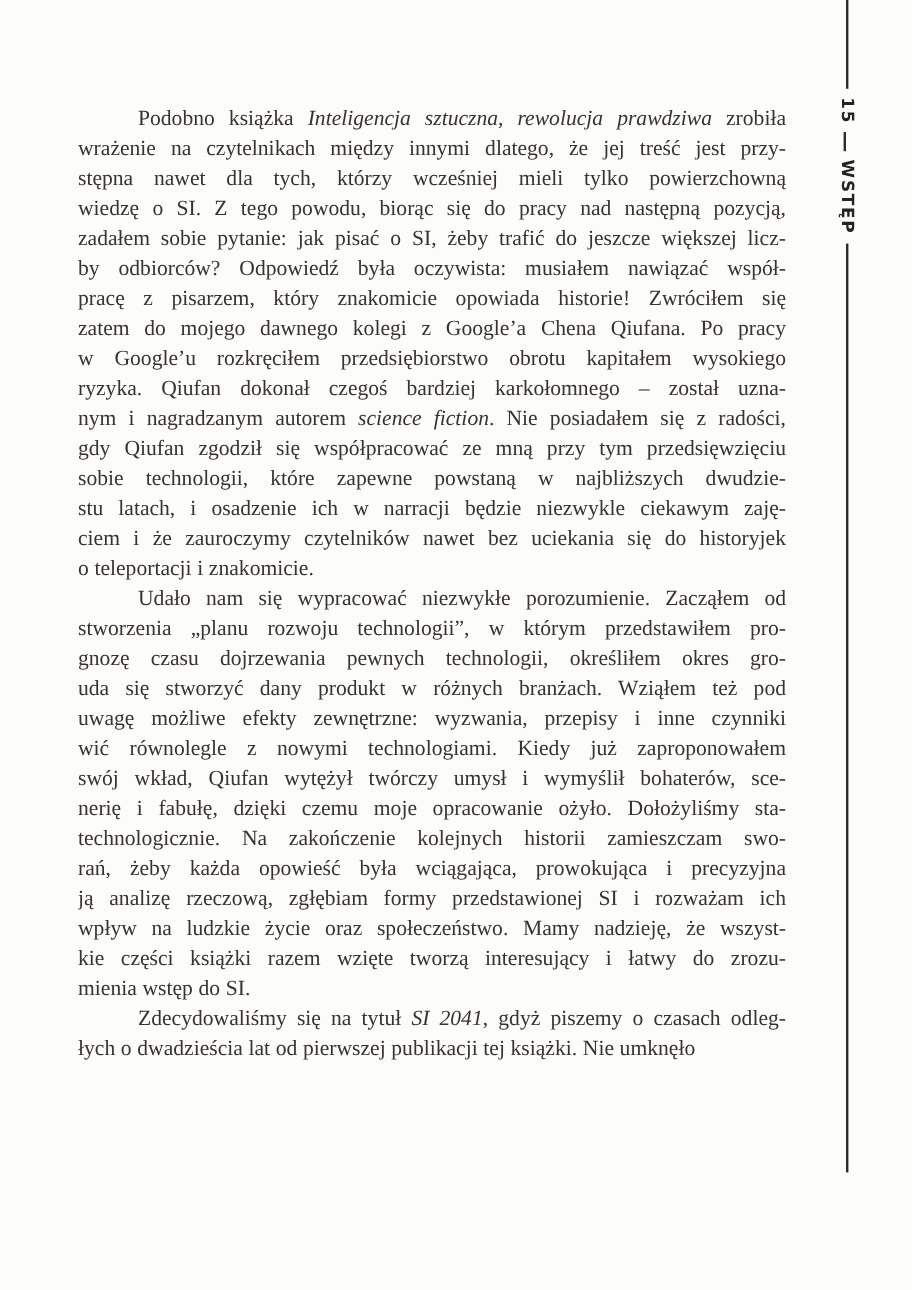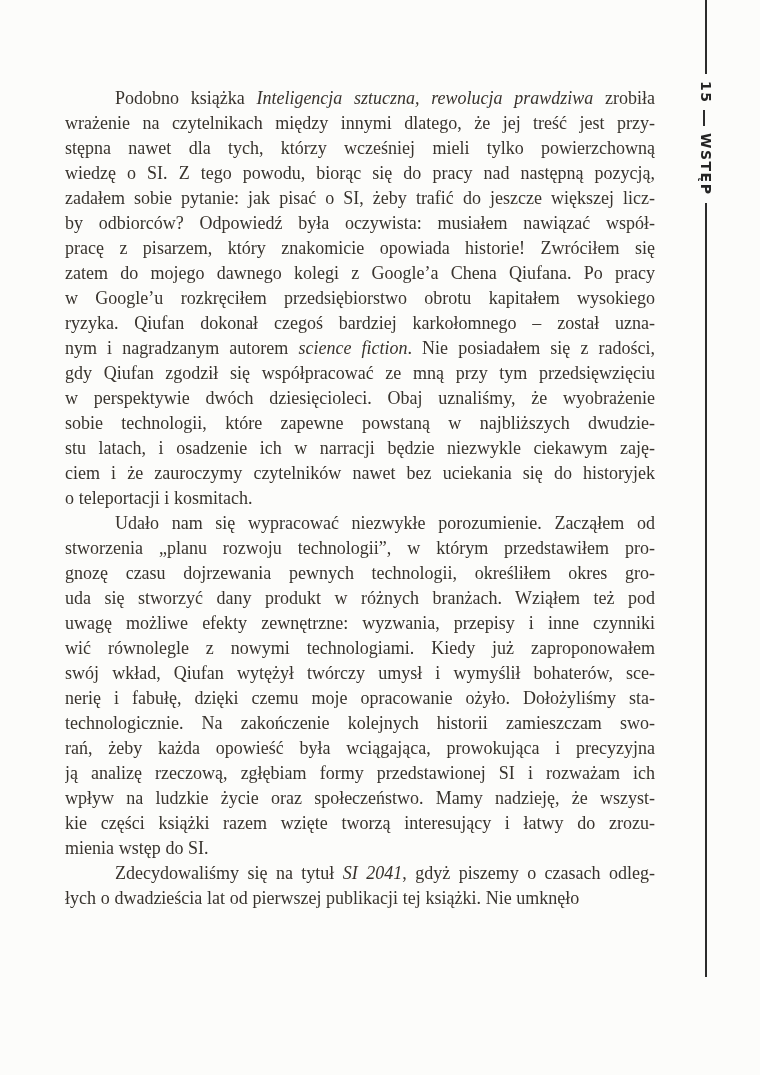--- a/index.html
+++ b/index.html
@@ -88,25 +88,24 @@
       <div class="line">stępna nawet dla tych, którzy wcześniej mieli tylko powierzchowną</div>
       <div class="line">wiedzę o SI. Z tego powodu, biorąc się do pracy nad następną pozycją,</div>
       <div class="line">zadałem sobie pytanie: jak pisać o SI, żeby trafić do jeszcze większej licz-</div>
       <div class="line">by odbiorców? Odpowiedź była oczywista: musiałem nawiązać współ-</div>
       <div class="line">pracę z pisarzem, który znakomicie opowiada historie! Zwróciłem się</div>
       <div class="line">zatem do mojego dawnego kolegi z Google’a Chena Qiufana. Po pracy</div>
       <div class="line">w Google’u rozkręciłem przedsiębiorstwo obrotu kapitałem wysokiego</div>
       <div class="line">ryzyka. Qiufan dokonał czegoś bardziej karkołomnego – został uzna-</div>
       <div class="line">nym i nagradzanym autorem <em>science fiction</em>. Nie posiadałem się z radości,</div>
       <div class="line">gdy Qiufan zgodził się współpracować ze mną przy tym przedsięwzięciu</div>
-      <div class="line">w perspektywie dwóch dziesięcioleci. Obaj uznaliśmy, że wyobrażenie</div>
       <div class="line">sobie technologii, które zapewne powstaną w najbliższych dwudzie-</div>
       <div class="line">stu latach, i osadzenie ich w narracji będzie niezwykle ciekawym zaję-</div>
       <div class="line">ciem i że zauroczymy czytelników nawet bez uciekania się do historyjek</div>
-      <div class="line last">o teleportacji i kosmitach.</div>
+      <div class="line last">o teleportacji i znakomicie.</div>
       <div class="line indent">Udało nam się wypracować niezwykłe porozumienie. Zacząłem od</div>
       <div class="line">stworzenia „planu rozwoju technologii”, w którym przedstawiłem pro-</div>
       <div class="line">gnozę czasu dojrzewania pewnych technologii, określiłem okres gro-</div>
       <div class="line">uda się stworzyć dany produkt w różnych branżach. Wziąłem też pod</div>
       <div class="line">uwagę możliwe efekty zewnętrzne: wyzwania, przepisy i inne czynniki</div>
       <div class="line">wić równolegle z nowymi technologiami. Kiedy już zaproponowałem</div>
       <div class="line">swój wkład, Qiufan wytężył twórczy umysł i wymyślił bohaterów, sce-</div>
       <div class="line">nerię i fabułę, dzięki czemu moje opracowanie ożyło. Dołożyliśmy sta-</div>
       <div class="line">technologicznie. Na zakończenie kolejnych historii zamieszczam swo-</div>
       <div class="line">rań, żeby każda opowieść była wciągająca, prowokująca i precyzyjna</div>

